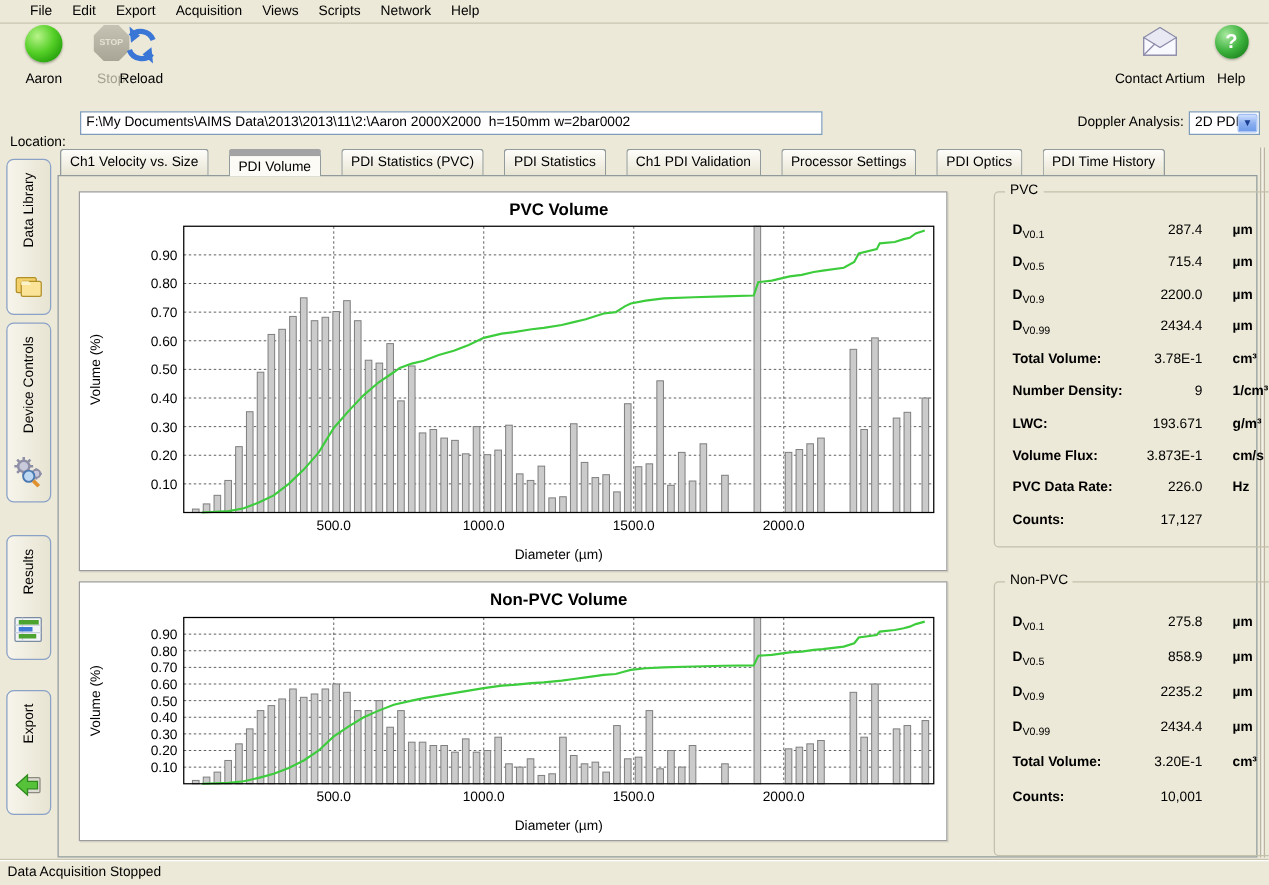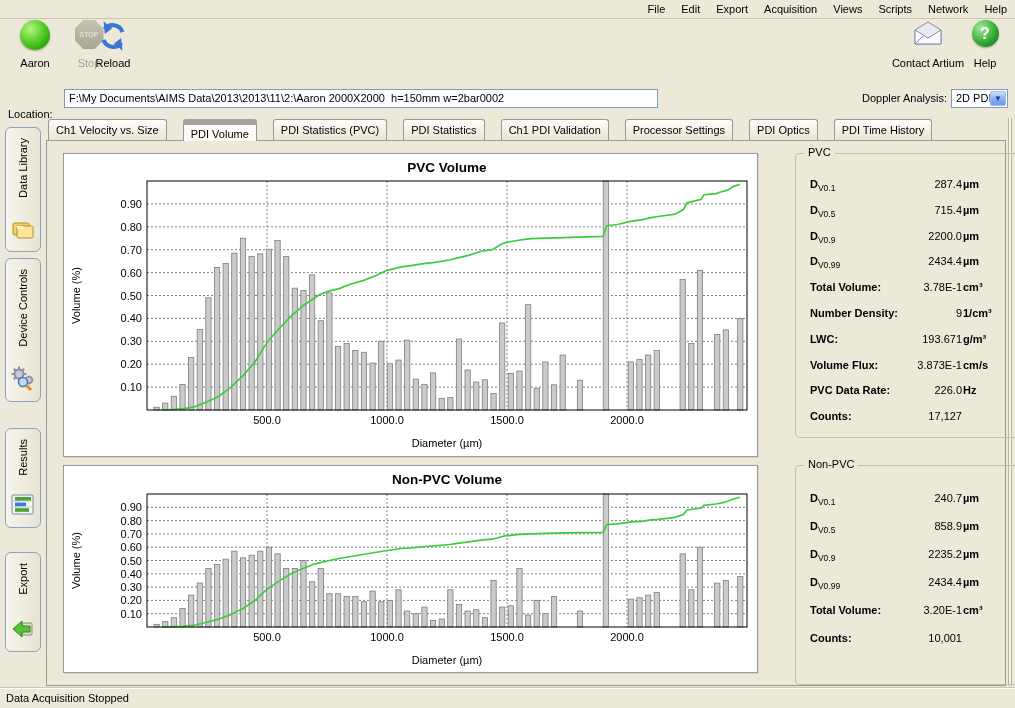--- a/index.html
+++ b/index.html
@@ -1,20 +1,20 @@
 <!DOCTYPE html>
 <html><head>
 <meta charset="utf-8">
 <style>
   * { margin:0; padding:0; box-sizing:border-box; }
   html,body { width:1015px; height:708px; overflow:hidden; }
   body { font-family:"Liberation Sans","DejaVu Sans",sans-serif; font-size:11px; background:#ece9d8; color:#000; position:relative; }
 
   
-  #menubar { position:absolute; left:0; top:0; width:1015px; height:19px; display:flex; align-items:center; padding-left:4px; border-bottom:1px solid #c9c5b2; background:#ece9d8;justify-content:flex-end; }
+  #menubar { position:absolute; left:0; top:0; width:1015px; height:19px; display:flex; align-items:center; padding-left:16px; border-bottom:1px solid #c9c5b2; background:#ece9d8; }
   .menu-item { padding:2px 8px; cursor:default; }
 
   
   #toolbar { position:absolute; left:0; top:20px; width:1015px; height:64px; }
   .tool-btn { position:absolute; width:54px; text-align:center; cursor:default; }
   .tool-btn .glyph { height:34px; display:flex; align-items:flex-start; justify-content:center; }
   .tool-label { margin-top:3px; }
   .disabled-label { color:#a5a190; }
   .start-ball { width:30px; height:30px; border-radius:50%; background:radial-gradient(circle at 10px 9px,#b8f38a,#56d028 45%,#1e9a08 85%); box-shadow:0 1px 2px rgba(0,0,0,.35); }
   .stop-oct { width:29px; height:29px; background:linear-gradient(#c6c2b4,#a8a496); clip-path:polygon(30% 0,70% 0,100% 30%,100% 70%,70% 100%,30% 100%,0 70%,0 30%); display:flex; align-items:center; justify-content:center; color:#e4e1d4; font-weight:bold; font-size:7px; letter-spacing:0; }
@@ -52,21 +52,21 @@
   .group-title { position:absolute; top:-8px; left:8px; background:#ece9d8; padding:0 4px; }
   .stat-rows { position:absolute; left:0; right:0; }
   #group-pvc .stat-rows { top:24px; }
   #group-nonpvc .stat-rows { top:26px; }
   .stat-row { display:grid; grid-template-columns:1fr 62px 52px; align-items:baseline; padding:0 10px 0 14px; }
   #group-pvc .stat-row { height:25.8px; }
   #group-nonpvc .stat-row { height:28px; }
   .stat-label { font-weight:bold; }
   .stat-label sub { font-size:8.5px; font-weight:normal; }
   .stat-value { text-align:right; }
-  .stat-unit { font-weight:bold; padding-left:1px; }
+  .stat-unit { font-weight:bold; padding-left:24px; }
 
   
   #statusbar { position:absolute; left:0; top:687px; width:1015px; height:21px; border-top:1px solid #c9c5b2; box-shadow:inset 0 1px 0 #fff; padding:4px 0 0 6px; background:#ece9d8; }
 
   svg text { font-family:"Liberation Sans","DejaVu Sans",sans-serif; }
 </style>
 </head>
 <body>
 
 <div id="menubar">
@@ -436,21 +436,21 @@
           <span class="stat-value">17,127</span>
           <span class="stat-unit"></span>
         </div>
       </div>
   </div>
   <div class="groupbox" id="group-nonpvc">
     <span class="group-title">Non-PVC</span>
     <div class="stat-rows">
         <div class="stat-row">
           <span class="stat-label">D<sub>V0.1</sub></span>
-          <span class="stat-value">240.7</span>
+          <span class="stat-value">275.8</span>
           <span class="stat-unit">µm</span>
         </div>
         <div class="stat-row">
           <span class="stat-label">D<sub>V0.5</sub></span>
           <span class="stat-value">858.9</span>
           <span class="stat-unit">µm</span>
         </div>
         <div class="stat-row">
           <span class="stat-label">D<sub>V0.9</sub></span>
           <span class="stat-value">2235.2</span>

